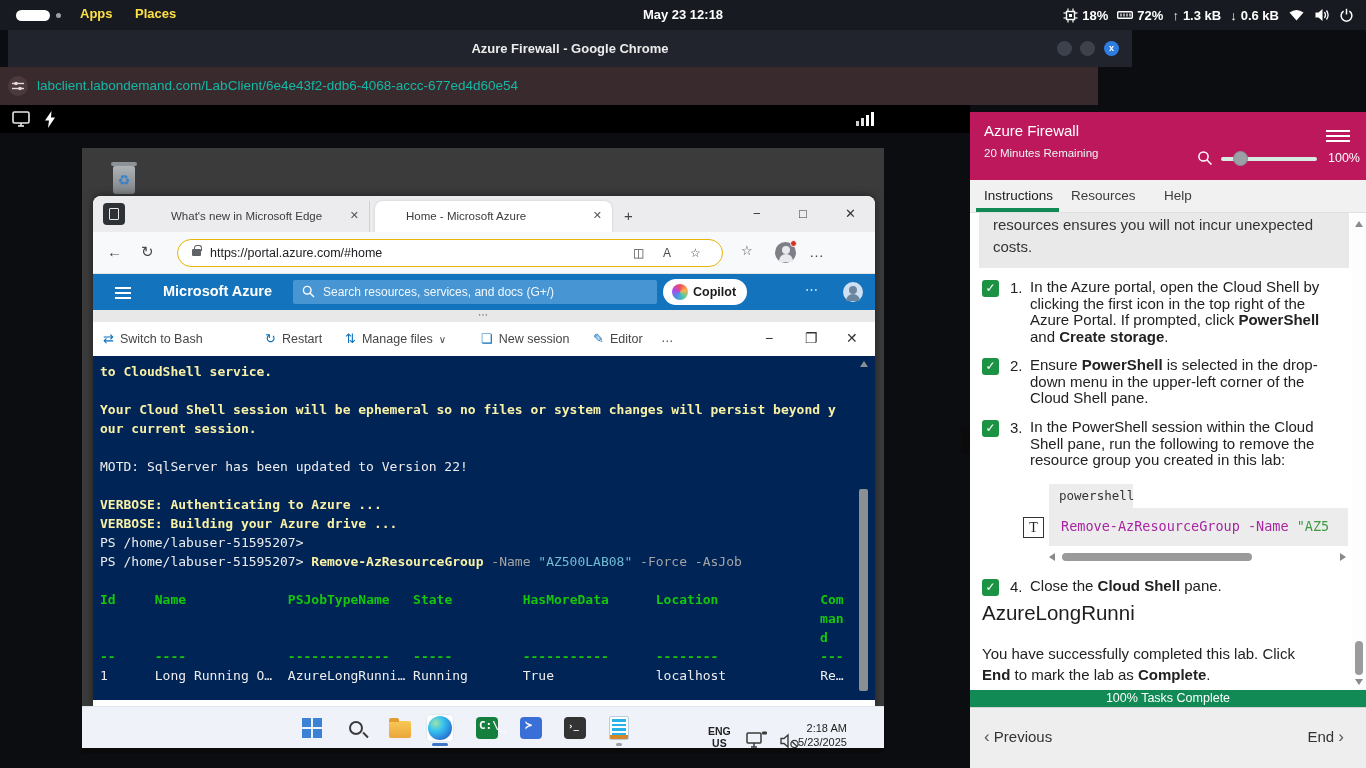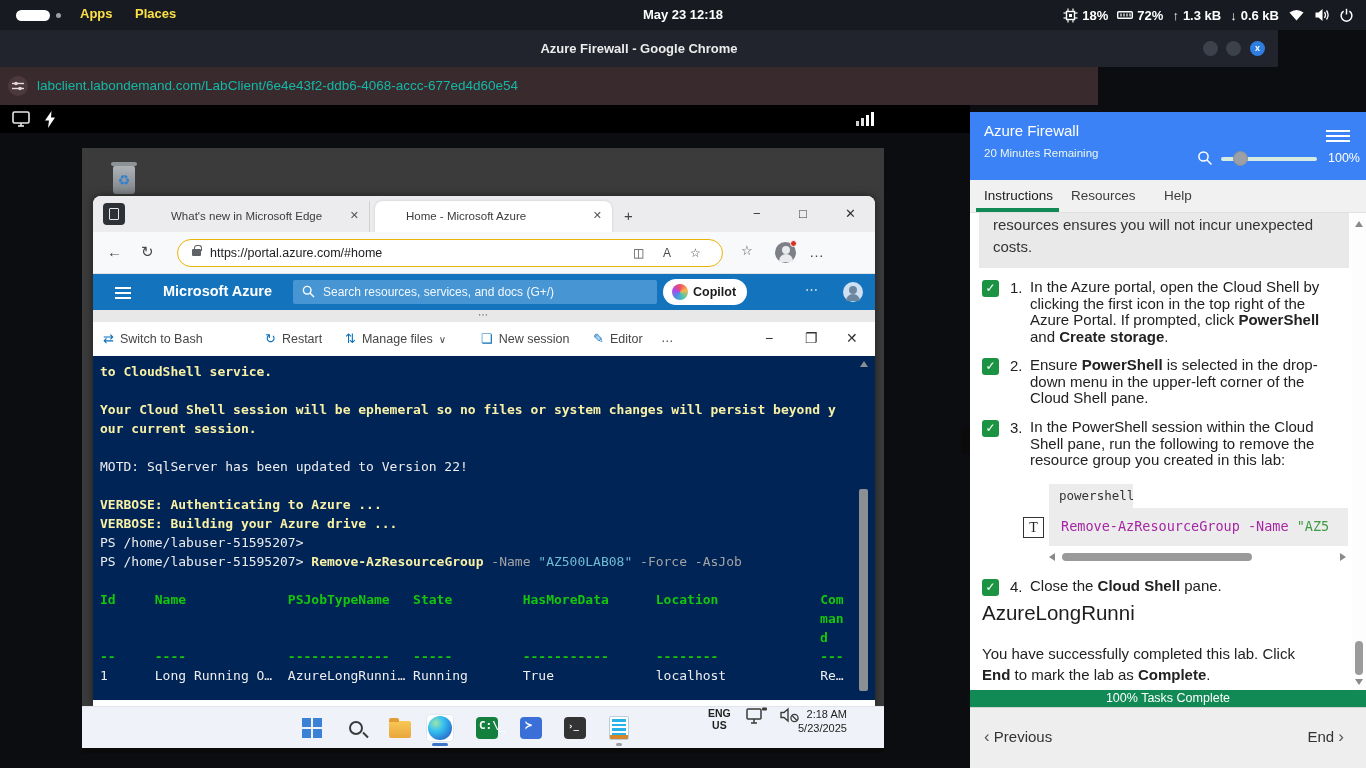--- a/index.html
+++ b/index.html
@@ -8,21 +8,21 @@
 
 .sysbar{position:absolute;left:0;top:0;width:1366px;height:30px;background:#171a20;color:#fff}
 .sys-pill{position:absolute;left:16px;top:10px;width:34px;height:11px;background:#fff;border-radius:6px}
 .sys-dot{position:absolute;left:56px;top:13px;width:5px;height:5px;background:#9aa0a6;border-radius:50%}
 .sys-menu{position:absolute;top:6px;font-size:13px;font-weight:bold;color:#fde047}
 .sys-clock{position:absolute;left:0;top:7px;width:100%;text-align:center;font-size:13px;font-weight:bold}
 .sys-right{position:absolute;right:12px;top:0;height:30px;display:flex;align-items:center;gap:9px;font-size:13px;font-weight:bold}
 .sys-right svg{display:block}
 .stat{display:flex;align-items:center;gap:4px}
 
-.titlebar{position:absolute;left:0;top:30px;width:1278px;height:37px;background:#21242c}
+.titlebar{position:absolute;left:8px;top:30px;width:1124px;height:37px;background:#21242c}
 .title-text{position:absolute;left:0;top:11px;width:100%;text-align:center;color:#ececec;font-size:13px;font-weight:bold}
 .winbtn{position:absolute;top:11px;width:15px;height:15px;border-radius:50%;background:#3c414c}
 .winbtn.close{background:#2e7de1;color:#fff;font-size:9px;line-height:15px;text-align:center;font-weight:bold}
 
 .urlbar{position:absolute;left:0;top:67px;width:1098px;height:38px;background:#392a2e;color:#14b8a6}
 .url-icon{position:absolute;left:8px;top:9px;width:20px;height:20px;border-radius:50%;background:#4c393e}
 .url-text{position:absolute;left:37px;top:11px;font-size:13.5px}
 
 .blackbar{position:absolute;left:0;top:105px;width:970px;height:28px;background:#000}
 .blackbar svg{position:absolute;top:6px}
@@ -104,27 +104,27 @@
 .srch:after{content:"";position:absolute;left:11px;top:11px;width:7px;height:2px;background:#3a3a3a;transform:rotate(45deg)}
 .folder{position:relative;width:22px;height:17px;background:linear-gradient(#f8c855,#eaa63c);border-radius:2px;margin-top:3px}
 .folder:before{content:"";position:absolute;left:0;top:-3px;width:10px;height:4px;background:#e19c33;border-radius:2px 2px 0 0}
 .sq{width:22px;height:22px;border-radius:4px;color:#fff;font-family:"DejaVu Sans Mono",monospace;font-weight:bold}
 .cmdsq{background:#15803d;font-size:11px;padding:2px 0 0 3px}
 .pssq{background:#3a6fd8;font-size:12px;padding:1px 0 0 5px}
 .trmsq{background:#333;font-size:9px;padding:4px 0 0 4px}
 .labsq{position:relative;width:20px;height:24px;background:#fff;border:1px solid #bcd;border-radius:2px;overflow:hidden}
 .labsq i{display:block;height:2.5px;background:#28b2e8;margin:2px 2px 0 2px}
 .labsq b{position:absolute;left:0;bottom:0;width:100%;height:4px;background:#d8862c}
-.tb-right{position:absolute;top:0;height:42px;display:flex;align-items:flex-start;gap:12px}
+.tb-right{position:absolute;top:0;height:42px;display:flex;align-items:flex-end;gap:12px}
 .lang{font-size:10.5px;color:#222;text-align:center;line-height:12px;font-weight:bold}
 .clockst{font-size:11px;color:#222;text-align:right;line-height:14px}
 .blackstrip{position:absolute;left:0;top:600px;width:802px;height:5px;background:#0a0a0a}
 
 .lab{position:absolute;left:970px;top:112px;width:396px;height:656px;background:#fff}
-.lab-head{position:absolute;left:0;top:0;width:396px;height:68px;background:#3b82f6;color:#fff}
+.lab-head{position:absolute;left:0;top:0;width:396px;height:68px;background:#be185d;color:#fff}
 .lab-title{position:absolute;left:14px;top:10px;font-size:15px}
 .lab-remaining{position:absolute;left:14px;top:35px;font-size:11.5px;color:#e9f5ef}
 .lab-burger{position:absolute;left:356px;top:15px;width:24px;height:14px}
 .zoomrow{position:absolute;left:227px;top:38px;width:160px;height:18px}
 .ztrack{position:absolute;left:24px;top:7px;width:96px;height:4px;background:#d7ece1;border-radius:2px}
 .zthumb{position:absolute;left:36px;top:1px;width:15px;height:15px;background:#9aa0a6;border-radius:50%;border:1px solid #8a9096}
 .zval{position:absolute;left:131px;top:1px;font-size:12.5px}
 .lab-tabs{position:absolute;left:0;top:68px;width:396px;height:33px;background:#f1f1f1;border-bottom:1px solid #e0e0e0}
 .ltab{position:absolute;top:8px;font-size:13.5px;color:#3c3c3c}
 .ltab-underline{position:absolute;left:6px;bottom:0;width:83px;height:4px;background:#128a56}

